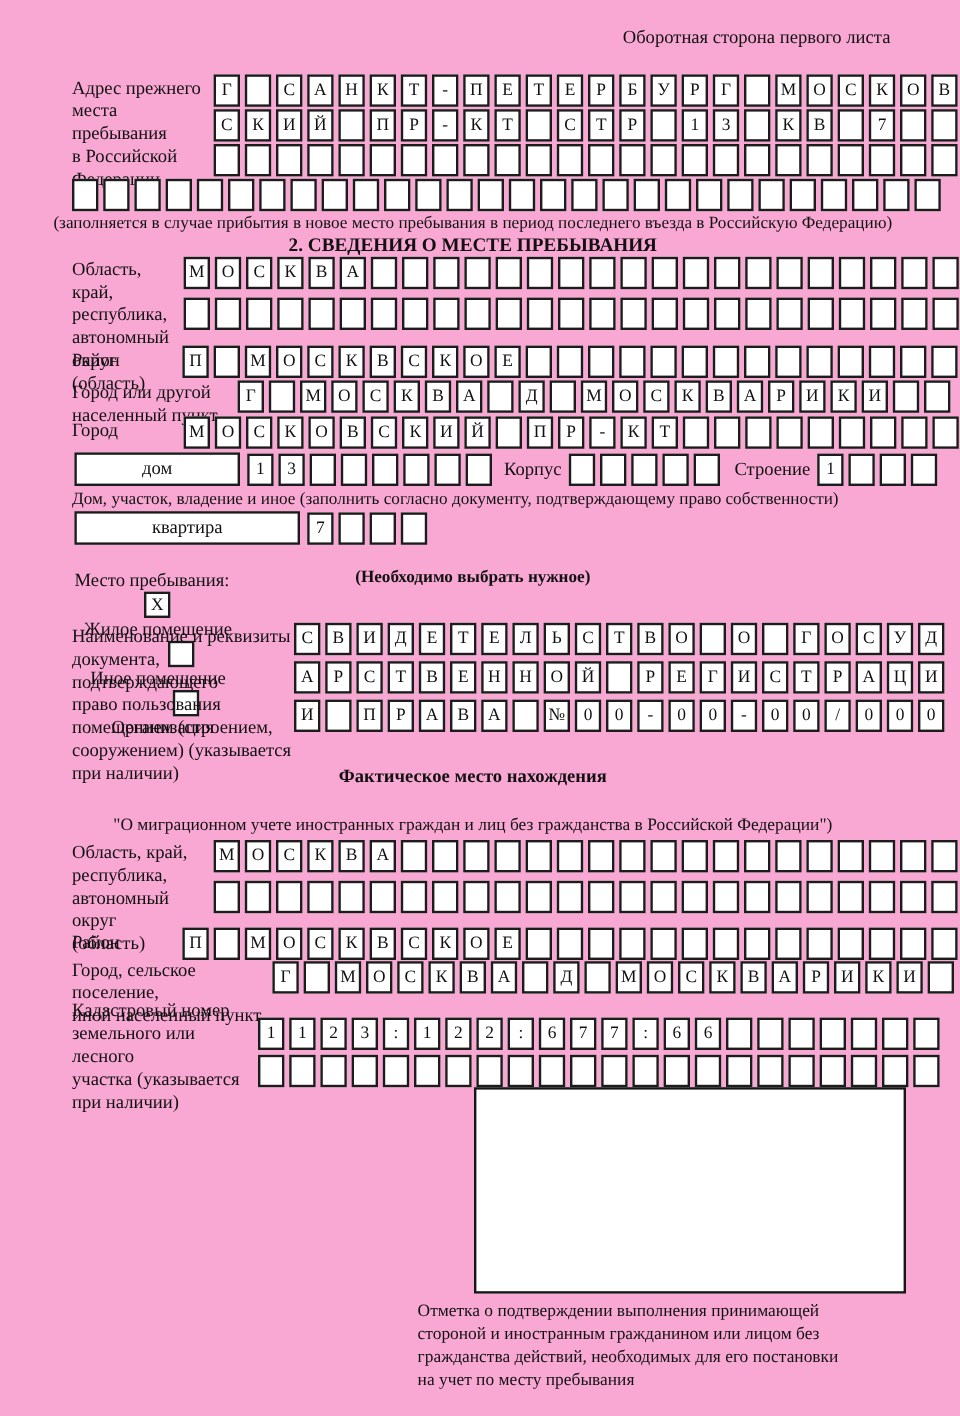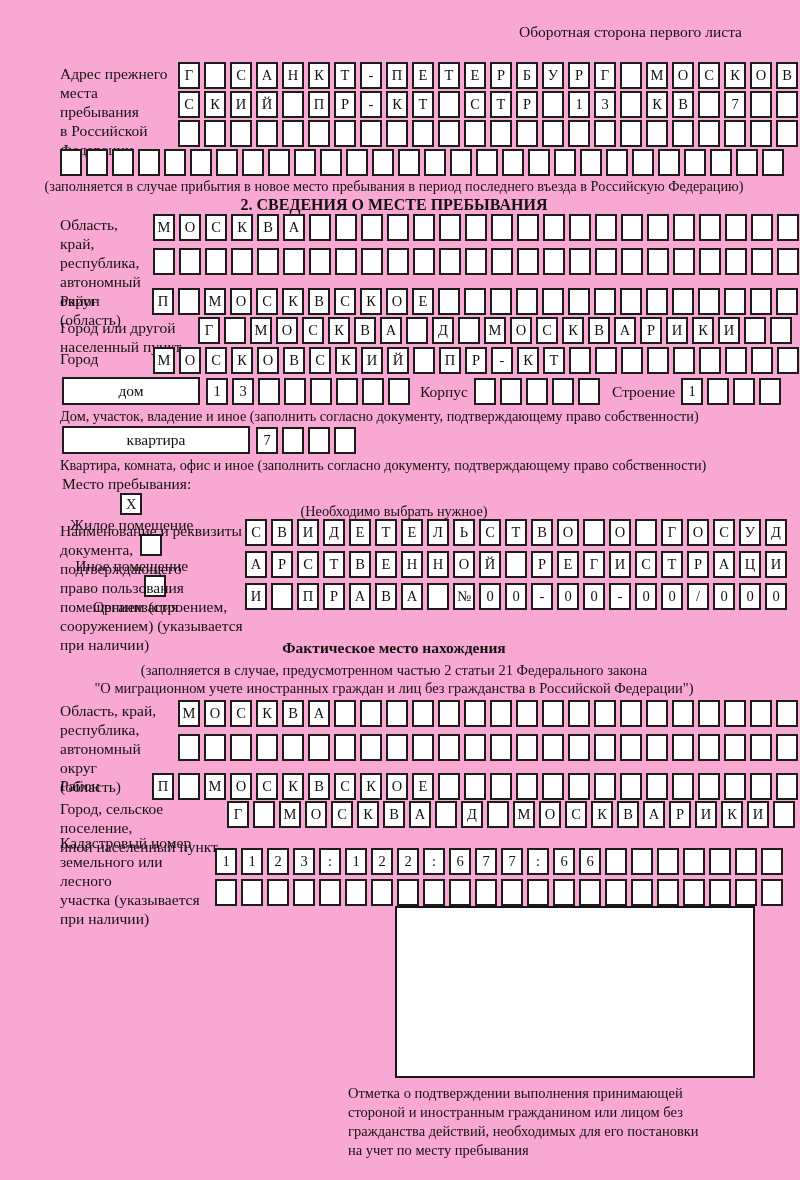--- a/index.html
+++ b/index.html
@@ -338,32 +338,31 @@
     <div class="wide" style="width:188px;">
       <span>квартира</span>
     </div>
     <div class="brow" style="margin-left:6px;">
         <span class="cbox">7</span>
         <span class="cbox"></span>
         <span class="cbox"></span>
         <span class="cbox"></span>
       </div>
   </div>
-  <div class="abs note" style="left:60px; top:457px;">Квартира, комната, офис и иное (заполнить согласно документу, подтверждающему право собственности)</div>
 
   <div class="abs hrow" style="left:60px; top:474px;flex-direction:column;">
     <span class="lbl">Место пребывания:</span>
     <span class="cbox" style="margin-left:9px;">X</span>
     <span class="lbl" style="margin-left:10px;">Жилое помещение</span>
     <span class="cbox" style="margin-left:48px;"></span>
     <span class="lbl" style="margin-left:10px;">Иное помещение</span>
     <span class="cbox" style="margin-left:56px;"></span>
     <span class="lbl" style="margin-left:18px;">Организация</span>
   </div>
-  <div class="abs note center" style="top:503px;">(Необходимо выбрать нужное)</div>
+  <div class="abs note center" style="top:473px;font-weight:bold;">(Необходимо выбрать нужное)</div>
 
   <div class="abs lbl ml" style="left:60px; top:521px; width:186px;">Наименование и реквизиты
 документа, подтверждающего
 право пользования
 помещением (строением,
 сооружением) (указывается
 при наличии)</div>
   <div class="abs boxcol" style="left:245px; top:519px;">
     <div class="brow" style="margin-bottom:5px;">
         <span class="cbox">С</span>
@@ -430,21 +429,20 @@
         <span class="cbox">0</span>
         <span class="cbox">0</span>
         <span class="cbox">/</span>
         <span class="cbox">0</span>
         <span class="cbox">0</span>
         <span class="cbox">0</span>
       </div>
   </div>
 
   <div class="abs center bold" style="top:639px; font-size:15.5px;">Фактическое место нахождения</div>
-  <div class="abs note center" style="top:662px; font-size:14.5px;">(заполняется в случае, предусмотренном частью 2 статьи 21 Федерального закона</div>
   <div class="abs note center" style="top:680px; font-size:14.5px;">"О миграционном учете иностранных граждан и лиц без гражданства в Российской Федерации")</div>
 
   <div class="abs lbl ml" style="left:60px; top:701px; width:120px;">Область, край,
 республика,
 автономный округ
 (область)</div>
   <div class="abs boxcol" style="left:178px; top:700px;">
     <div class="brow" style="margin-bottom:7px;">
         <span class="cbox">М</span>
         <span class="cbox">О</span>

